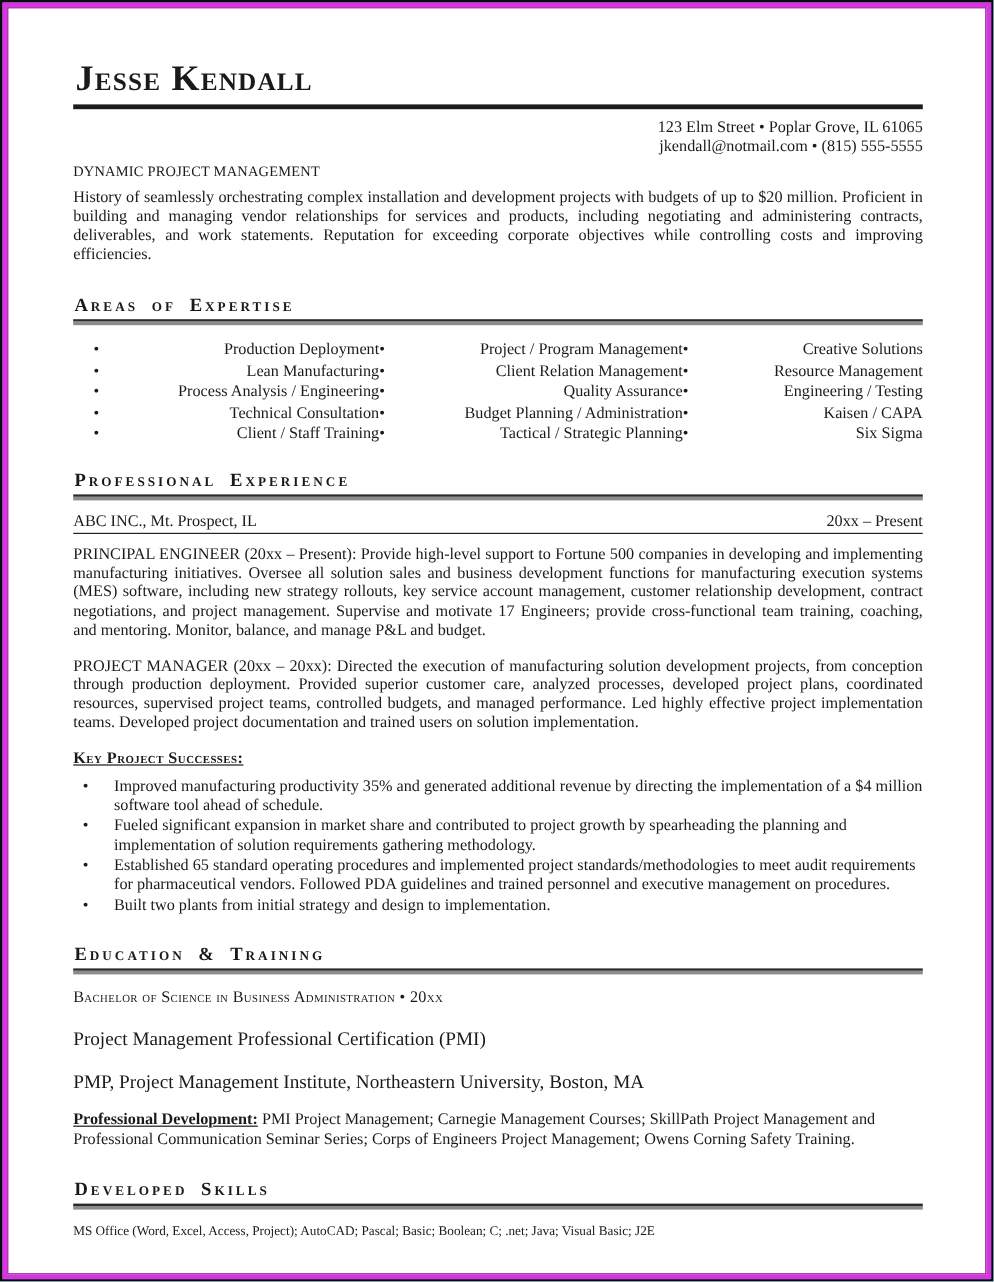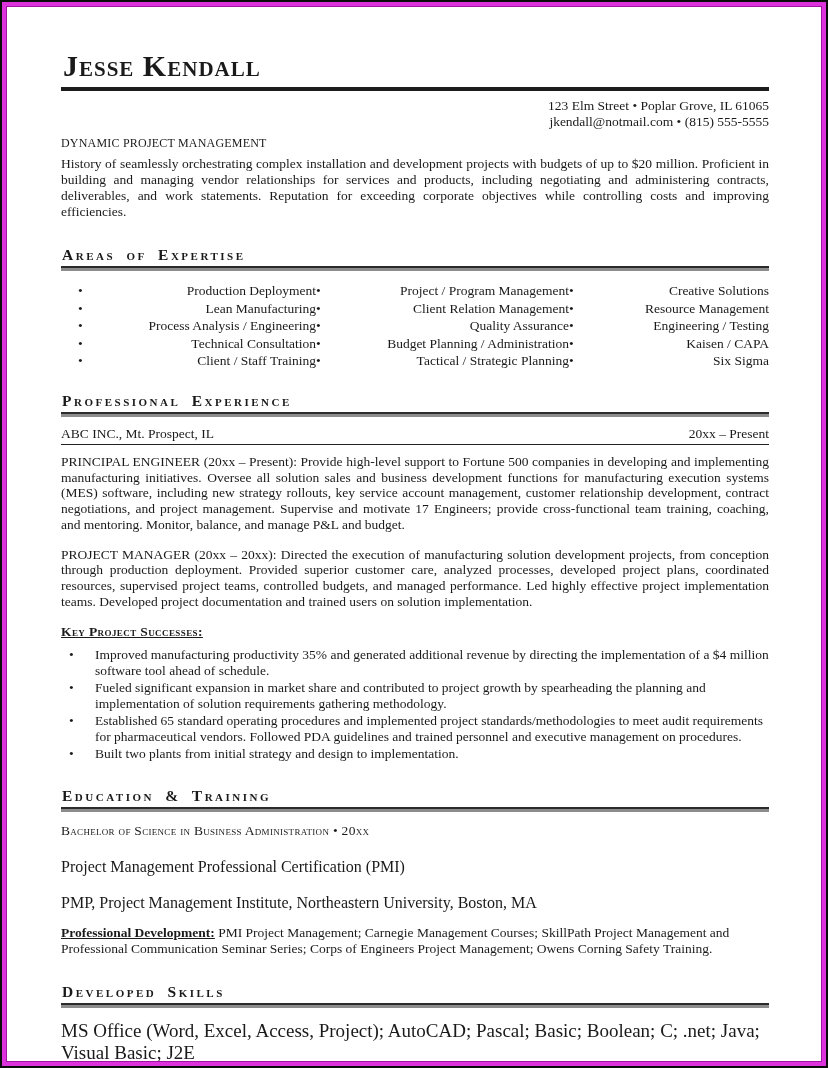--- a/index.html
+++ b/index.html
@@ -149,21 +149,21 @@
   .edu-line { font-size: 16px; line-height: 16.5px; margin-top: 20px; }
   .prof-dev {
     font-size: 13.5px;
     line-height: 16.2px;
     margin-top: 13px;
     text-align: left;
   }
   .prof-dev-label { font-weight: bold; text-decoration: underline; }
 
   
-  .skills-line { font-size: 19px; margin-top: 12px; }
+  .skills-line { font-size: 11px; margin-top: 12px; }
 
   
   .sp-a { margin-top: 26px; }
   .sp-b { margin-top: 22px; }
   .sp-c { margin-top: 25px; }
   .sp-d { margin-top: 26px; }
 </style>
 </head>
 <body>
 

